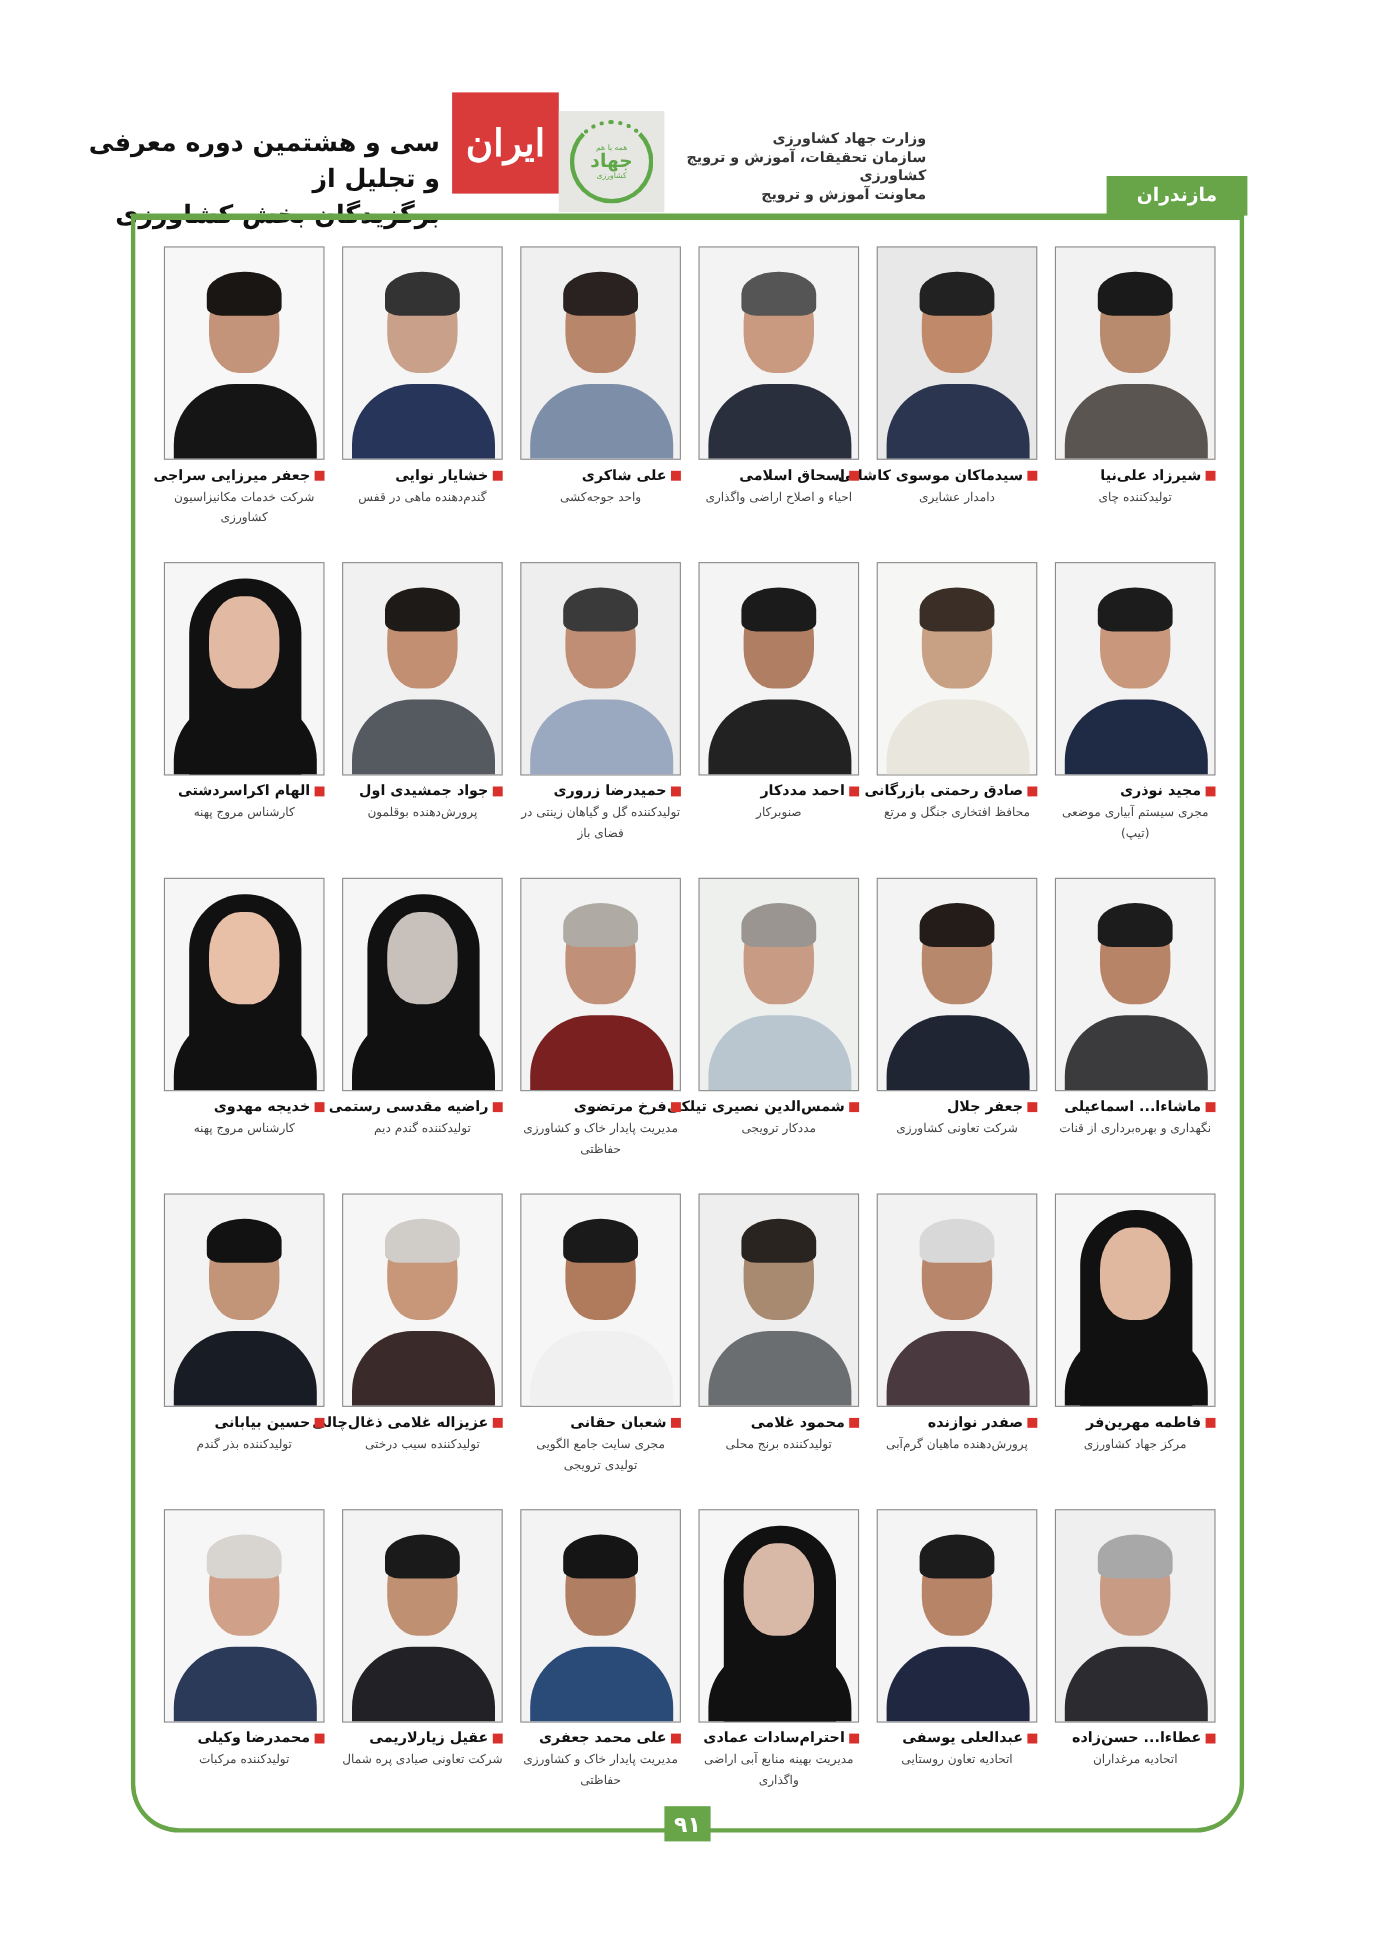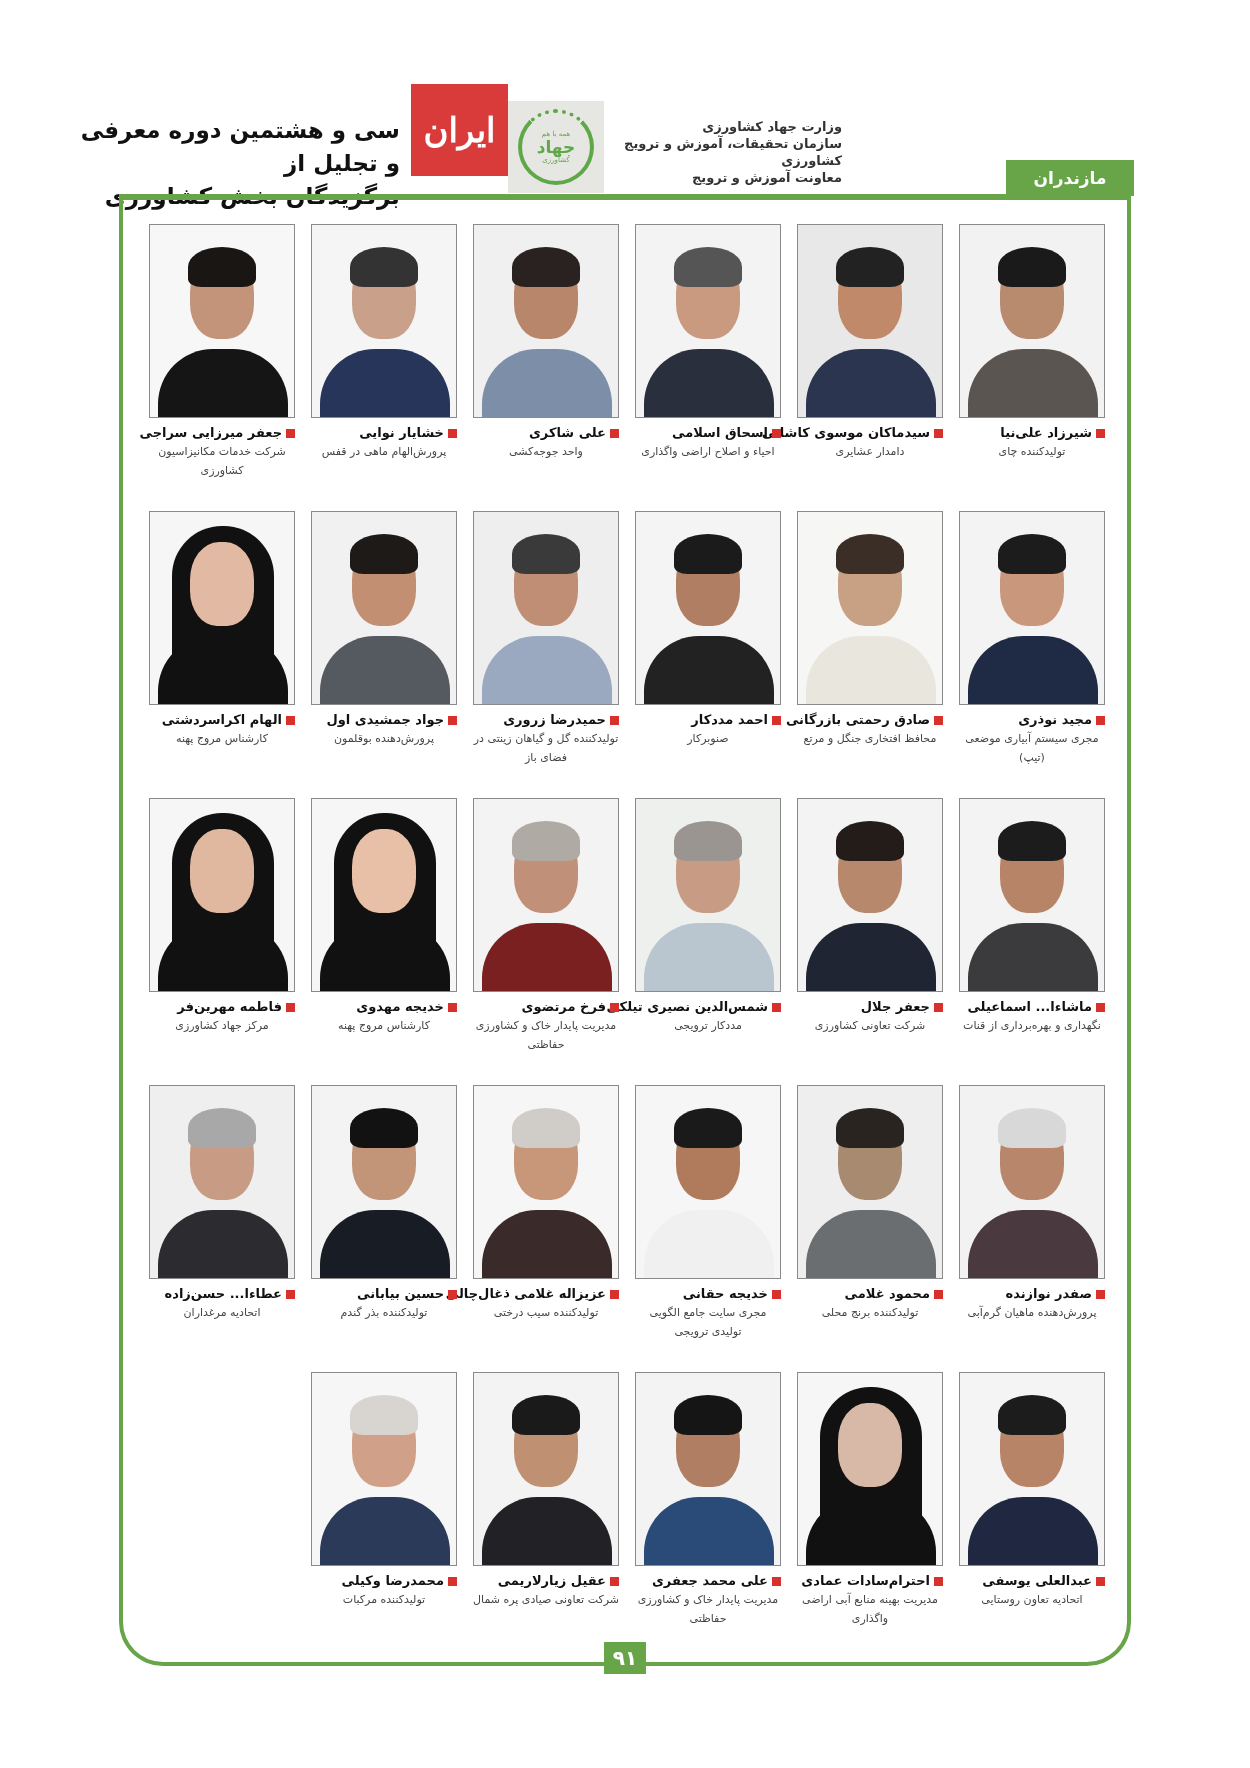--- a/index.html
+++ b/index.html
@@ -113,21 +113,21 @@
       <div class="name"><span class="sq"></span><span>علی شاکری</span></div>
       <div class="role">واحد جوجه‌کشی</div>
     </div>
     <div class="card">
       <div class="photo" style="background: rgb(245, 245, 245);">
         <div class="body" style="background: rgb(40, 53, 90);"></div>
         <div class="head" style="background: rgb(201, 160, 138);"></div>
         <div class="hair" style="background: rgb(51, 51, 51);"></div>
       </div>
       <div class="name"><span class="sq"></span><span>خشایار نوایی</span></div>
-      <div class="role">پرورش‌الهام ماهی در قفس</div>
+      <div class="role">گندم‌دهنده ماهی در قفس</div>
     </div>
     <div class="card">
       <div class="photo" style="background: rgb(247, 247, 247);">
         <div class="body" style="background: rgb(21, 21, 21);"></div>
         <div class="head" style="background: rgb(196, 148, 122);"></div>
         <div class="hair" style="background: rgb(26, 22, 20);"></div>
       </div>
       <div class="name"><span class="sq"></span><span>جعفر میرزایی سراجی</span></div>
       <div class="role">شرکت خدمات مکانیزاسیون کشاورزی</div>
     </div>
@@ -218,20 +218,29 @@
         <div class="head" style="background: rgb(192, 144, 120);"></div>
         <div class="hair" style="background: rgb(176, 170, 164);"></div>
       </div>
       <div class="name"><span class="sq"></span><span>فرخ مرتضوی</span></div>
       <div class="role">مدیریت پایدار خاک و کشاورزی حفاظتی</div>
     </div>
     <div class="card">
       <div class="photo" style="background: rgb(246, 246, 246);">
         <div class="hijab" style="background: rgb(17, 17, 17);"></div>
         <div class="body" style="background: rgb(17, 17, 17);"></div>
+        <div class="head" style="background: rgb(200, 192, 186);"></div>
+      </div>
+      <div class="name"><span class="sq"></span><span>راضیه مقدسی رستمی</span></div>
+      <div class="role">تولیدکننده گندم دیم</div>
+    </div>
+    <div class="card">
+      <div class="photo" style="background: rgb(246, 246, 246);">
+        <div class="hijab" style="background: rgb(17, 17, 17);"></div>
+        <div class="body" style="background: rgb(17, 17, 17);"></div>
         <div class="head" style="background: rgb(232, 192, 168);"></div>
       </div>
       <div class="name"><span class="sq"></span><span>خدیجه مهدوی</span></div>
       <div class="role">کارشناس مروج پهنه</div>
     </div>
     <div class="card">
       <div class="photo" style="background: rgb(246, 246, 246);">
         <div class="hijab" style="background: rgb(17, 17, 17);"></div>
         <div class="body" style="background: rgb(17, 17, 17);"></div>
         <div class="head" style="background: rgb(224, 184, 160);"></div>
@@ -256,21 +265,21 @@
       </div>
       <div class="name"><span class="sq"></span><span>محمود غلامی</span></div>
       <div class="role">تولیدکننده برنج محلی</div>
     </div>
     <div class="card">
       <div class="photo" style="background: rgb(246, 246, 246);">
         <div class="body" style="background: rgb(240, 240, 240);"></div>
         <div class="head" style="background: rgb(176, 122, 92);"></div>
         <div class="hair" style="background: rgb(26, 26, 26);"></div>
       </div>
-      <div class="name"><span class="sq"></span><span>خدیجه حقانی</span></div>
+      <div class="name"><span class="sq"></span><span>شعبان حقانی</span></div>
       <div class="role">مجری سایت جامع الگویی تولیدی ترویجی</div>
     </div>
     <div class="card">
       <div class="photo" style="background: rgb(246, 246, 246);">
         <div class="body" style="background: rgb(58, 42, 42);"></div>
         <div class="head" style="background: rgb(200, 151, 122);"></div>
         <div class="hair" style="background: rgb(208, 204, 200);"></div>
       </div>
       <div class="name"><span class="sq"></span><span>عزیزاله غلامی ذغال‌چالی</span></div>
       <div class="role">تولیدکننده سیب درختی</div>

